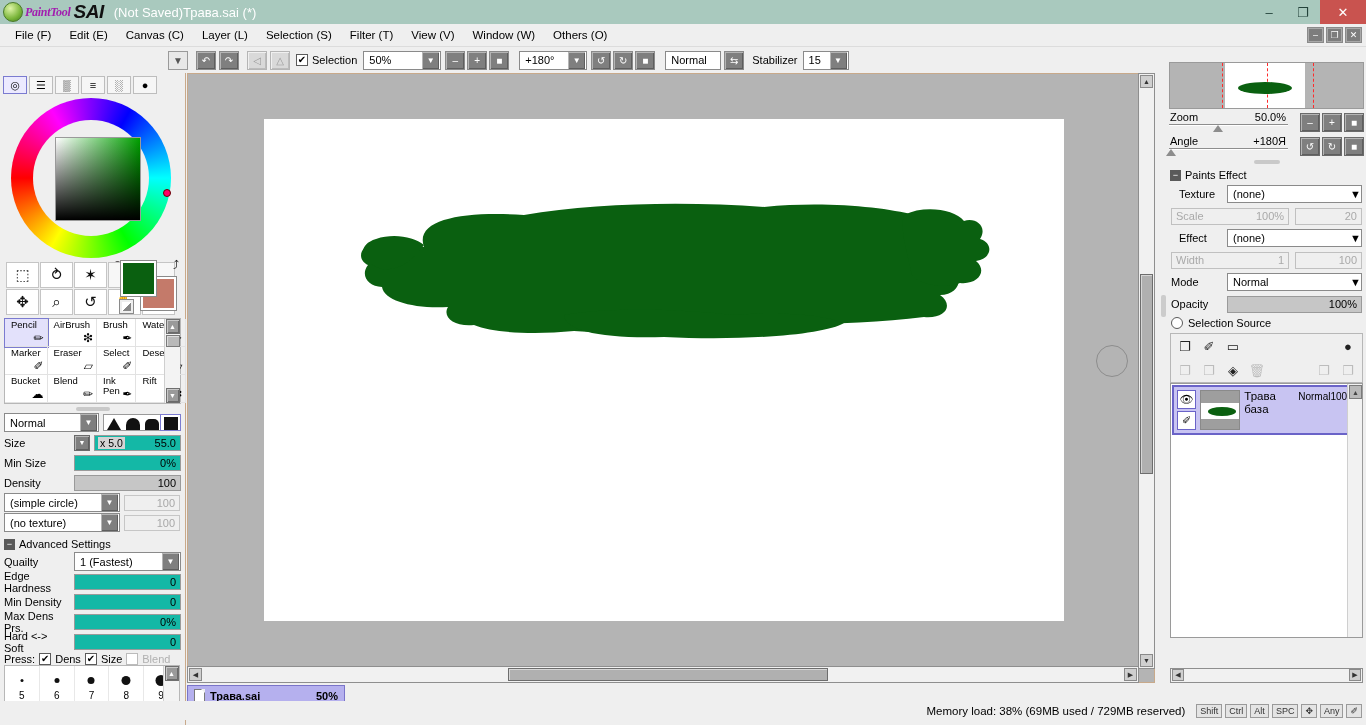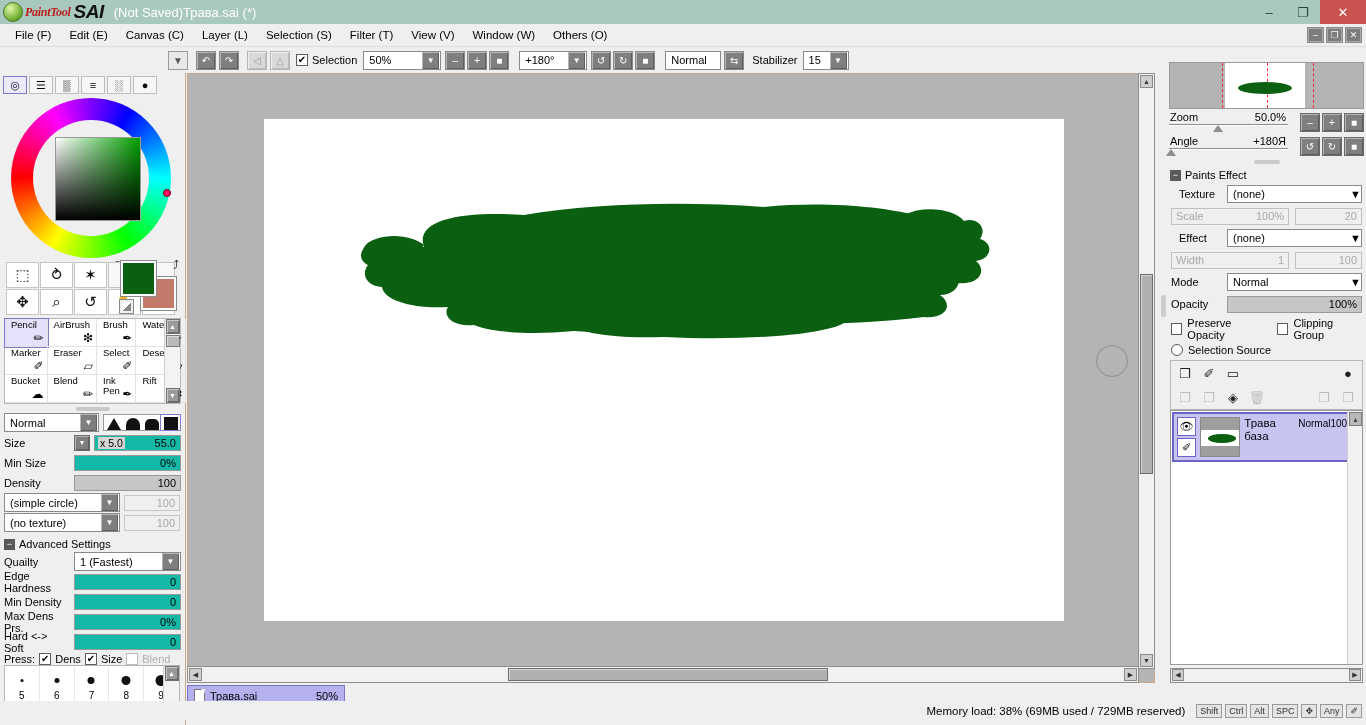--- a/index.html
+++ b/index.html
@@ -19,21 +19,21 @@
     background:#a9c9be; display:flex; align-items:center;
   }
   .logo-box{ display:flex; align-items:center; margin-left:3px; height:22px; }
   .logo-ball{
     width:20px;height:20px;border-radius:50%;
     background:radial-gradient(circle at 35% 30%, #dff5a8, #7ab53a 60%, #3d7a18);
     border:1px solid #4a7a2a;
   }
   .logo-word{
     font-family:"Liberation Serif", serif; font-style:italic; font-weight:bold;
-    font-size:12px; color:#b91c1c; margin-left:2px; letter-spacing:-0.3px;
+    font-size:12px; color:#a21caf; margin-left:2px; letter-spacing:-0.3px;
   }
   .logo-sai{
     font-family:"Liberation Sans", sans-serif; font-weight:bold; font-style:italic;
     font-size:19px; color:#111; margin-left:3px; letter-spacing:-0.5px;
   }
   .title-text{
     margin-left:10px; color:#ffffff; font-size:13px;
   }
   .win-btns{ position:absolute; right:0; top:0; display:flex; height:24px; }
   .win-btn{ width:34px;height:24px; display:flex;align-items:center;justify-content:center; color:#23423a; font-size:13px;}
@@ -221,21 +221,21 @@
   }
   .hscroll .thumb{ position:absolute; top:1px; height:13px; background:#b0b0b0; border:1px solid #6d6d6d;
     box-shadow: inset 1px 1px 0 #d6d6d6;}
   .sc-btn{ position:absolute; background:#cfcfcf; border:1px solid #8a8a8a; display:flex;align-items:center;justify-content:center;
     font-size:7px;color:#333;}
 
   
   .tabstrip{ position:absolute; left:187px; top:684px; width:968px; height:24px; }
   .doc-tab{
     position:absolute; left:0; top:1px; height:22px; min-width:158px;
-    background:#b5b0ee; border:1px solid #7a74c9; display:flex; align-items:center; padding:0 6px; gap:5px;
+    background:#b5b0ee; border:1px solid #7a74c9; display:flex; align-items:center; padding:0 6px; gap:5px;font-weight:bold;
   }
   .doc-tab .pg{ width:11px;height:14px;background:#fff;border:1px solid #7a7a7a; position:relative;}
   .doc-tab .pg:after{content:"";position:absolute;right:-1px;top:-1px;border-left:4px solid transparent;border-top:4px solid #efefef;}
   .doc-tab .zm{ margin-left:auto; font-size:11px;}
 
   
   .rightpanel{
     position:absolute; left:1167px; top:60px; width:199px; height:645px; background:#efefef;
   }
   .nav-thumb{
@@ -802,26 +802,20 @@
       </div>
     </div>
     <div class="pe-row">
       <div class="lbl">Opacity</div>
       <div class="opacity-bar">
         <span>100%</span>
       </div>
     </div>
 
     <div class="cbrow">
-      <div class="chkbox"></div>
-      <span>Preserve Opacity</span>
-      <div class="chkbox" style="margin-left:6px;"></div>
-      <span>Clipping Group</span>
-    </div>
-    <div class="cbrow">
       <div class="radio"></div>
       <span>Selection Source</span>
     </div>
 
     <div class="layerbar">
       <div class="lb-row">
         <div class="lb-ico">❐</div>
         <div class="lb-ico">✐</div>
         <div class="lb-ico">▭</div>
         <div class="lb-spacer"></div>

